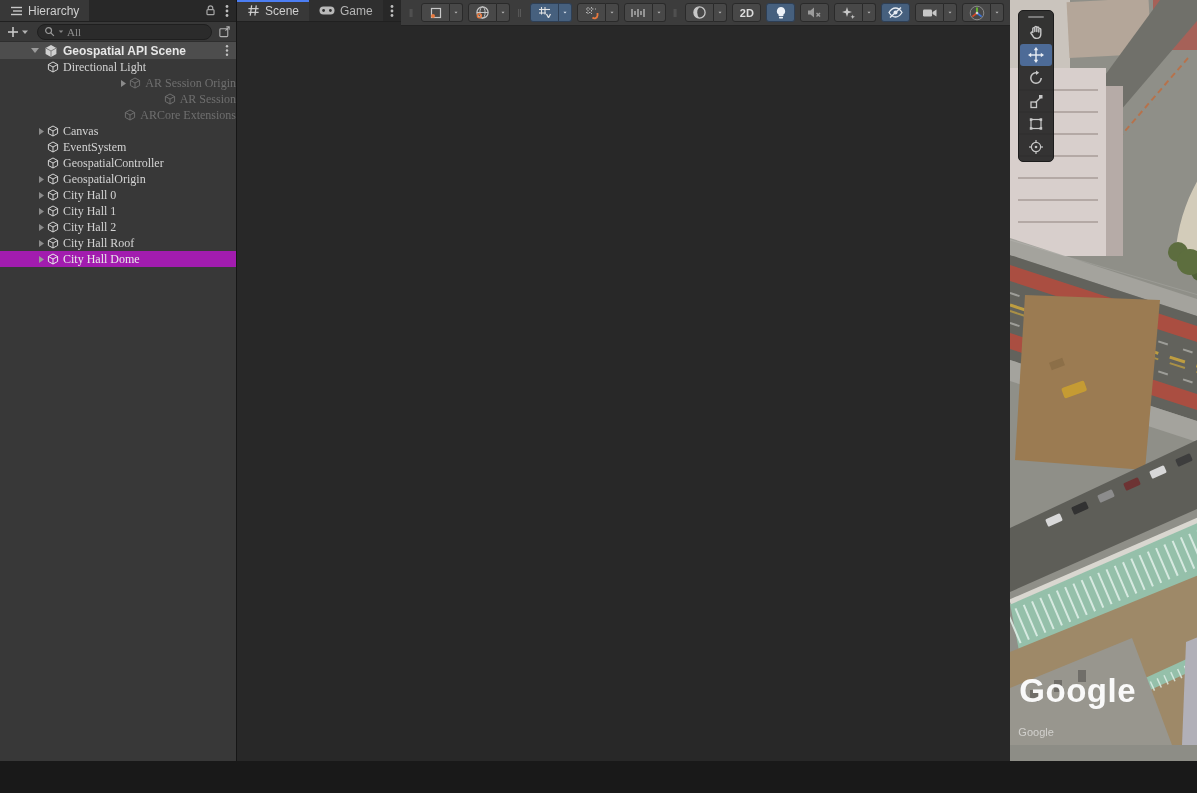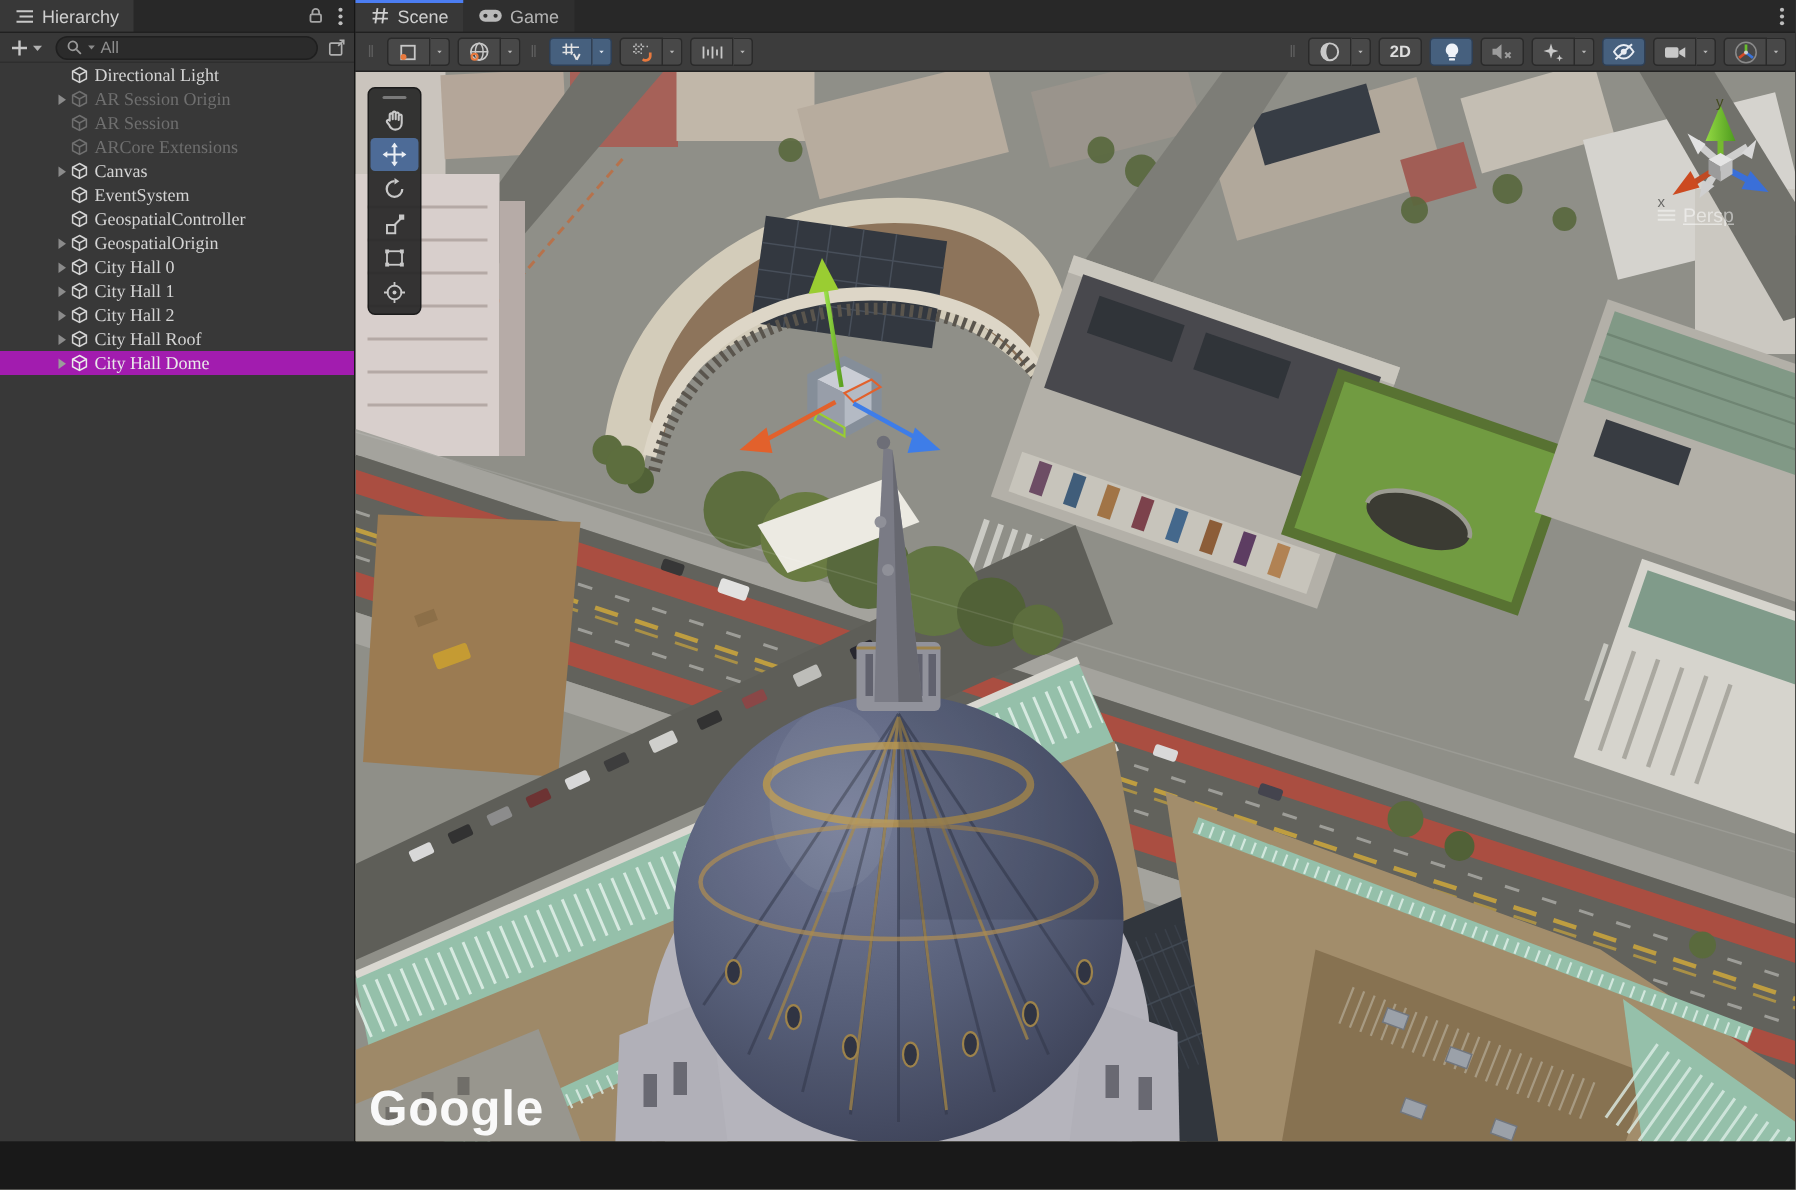--- a/index.html
+++ b/index.html
@@ -11,33 +11,33 @@
   
   .hpanel{width:237px;min-width:237px;background:#383838;border-right:1px solid #161616;display:flex;flex-direction:column;}
   .tabbar{height:22px;background:#282828;display:flex;align-items:stretch;border-bottom:1px solid #202020;position:relative;}
   .tab{display:flex;align-items:center;gap:5px;padding:0 10px;background:#383838;color:#cfcfcf;position:relative;}
   .tab.focused::before{content:"";position:absolute;left:0;right:0;top:0;height:2px;background:#4C7EF3;}
   .tab.gametab{background:#2f2f2f;color:#b5b5b5;text-align:center;}
   .tabbar-right{margin-left:auto;display:flex;align-items:center;gap:8px;padding:0 7px;}
   .htoolbar{height:20px;background:#383838;display:flex;align-items:center;padding:0 5px;border-bottom:1px solid #2e2e2e;}
   .plusbtn{display:flex;align-items:center;gap:2px;padding:0 2px;}
   .searchbox{flex:1;height:16px;margin:0 6px;background:#2b2b2b;border:1px solid #1f1f1f;border-radius:8px;
-             display:flex;align-items:center;gap:3px;padding:0 6px;color:#8f8f8f;font-size:11px;}
+             display:flex;align-items:center;gap:3px;padding:0 6px;color:#8f8f8f;font-size:11px;font-family:Liberation Serif, serif;}
   .scene-row{height:17px;background:#4d4d4d;display:flex;align-items:center;color:#e6e6e6;font-weight:bold;padding-left:30px;}
   .scene-row .kebab{margin-left:auto;margin-right:7px;}
   .hrows{flex:1;background:#383838;}
   .hrow{height:16px;display:flex;align-items:center;padding-left:47px;color:#d4d4d4;}
   .hrow .fold{width:13px;margin-left:-13px;display:flex;justify-content:center;}
-  .hrow.dis{color:#6f6f6f;}
+  .hrow.dis{color:#6f6f6f;justify-content:flex-end;}
   .hrow.sel{background:#a21caf;color:#eaeaea;}
   .hrow .cube{margin-right:4px;}
   .lbl{white-space:nowrap;font-family:Liberation Serif, serif;}
 
   
-  .spanel{flex:1;display:flex;flex-direction:column;min-width:0;}
+  .spanel{flex:1;display:flex;flex-direction:row;min-width:0;}
   .stoolbar{height:26px;background:#3c3c3c;border-bottom:1px solid #232323;display:flex;align-items:center;padding:0 6px;gap:5px;}
   .grip{color:#5f5f5f;font-size:11px;letter-spacing:1px;padding:0 2px;user-select:none;}
   .tbtn{height:19px;min-width:29px;padding:0 4px;background:#484848;border:1px solid #2a2a2a;border-radius:3px;
         display:flex;align-items:center;justify-content:center;}
   .tbtn.caretpart{min-width:13px;width:13px;border-left:none;border-radius:0 3px 3px 0;}
   .tbtn.mainpart{border-radius:3px 0 0 3px;}
   .tbtn.on{background:#46607e;border-color:#2e3f55;}
   .tbtn.lbl2d{color:#dddddd;font-size:11px;font-weight:bold;}
   .rightcluster{margin-left:auto;display:flex;align-items:center;gap:5px;}
   .pair{display:flex;}
@@ -118,20 +118,38 @@
       </div>
       <span>
         <svg width="13" height="13" viewBox="0 0 14 14" fill="none" stroke="#b0b0b0" stroke-width="1.2">
             <rect x="2" y="4" width="8.5" height="8.5" rx="1"></rect>
             <polyline points="8,6 12,2"></polyline>
             <polyline points="9,2 12,2 12,5"></polyline>
           </svg>
       </span>
     </div>
 
+    <div class="scene-row">
+      <svg width="10" height="7" viewBox="0 0 10 7" fill="#9b9b9b" style="margin-right:4px;">
+          <path d="M1,1 L9,1 L5,6 Z"></path>
+        </svg>
+      <svg width="14" height="14" viewBox="0 0 14 14" style="margin-right:5px;">
+        <polygon points="7,1 12.4,4 12.4,10 7,13 1.6,10 1.6,4" fill="#d0d0d0"></polygon>
+        <polyline points="1.6,4 7,7 12.4,4" fill="none" stroke="#7e7e7e" stroke-width="1"></polyline>
+        <line x1="7" y1="7" x2="7" y2="13" stroke="#7e7e7e" stroke-width="1"></line>
+      </svg>
+      <span>Geospatial API Scene</span>
+      <span class="kebab">
+        <svg width="4" height="13" viewBox="0 0 4 14" fill="#c2c2c2">
+            <circle cx="2" cy="2.5" r="1.3"></circle>
+            <circle cx="2" cy="7" r="1.3"></circle>
+            <circle cx="2" cy="11.5" r="1.3"></circle>
+          </svg>
+      </span>
+    </div>
 
     <div class="hrows">
 
       <div class="hrow">
           <span class="fold"></span>
           <svg class="cube" width="12" height="12" viewBox="0 0 12 12" fill="none" stroke="currentColor">
             <polygon points="6,1 10.6,3.5 10.6,8.5 6,11 1.4,8.5 1.4,3.5"></polygon>
             <polyline points="1.4,3.5 6,6 10.6,3.5"></polyline>
             <line x1="6" y1="6" x2="6" y2="11"></line>
           </svg>

